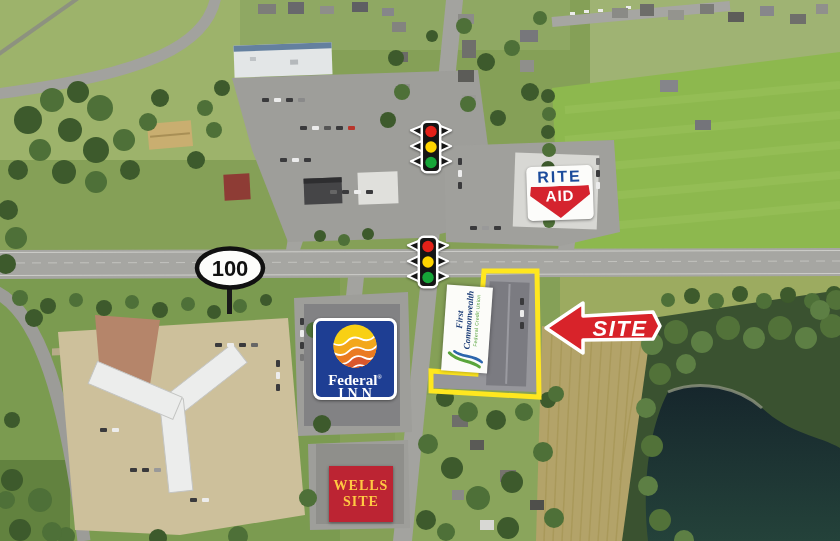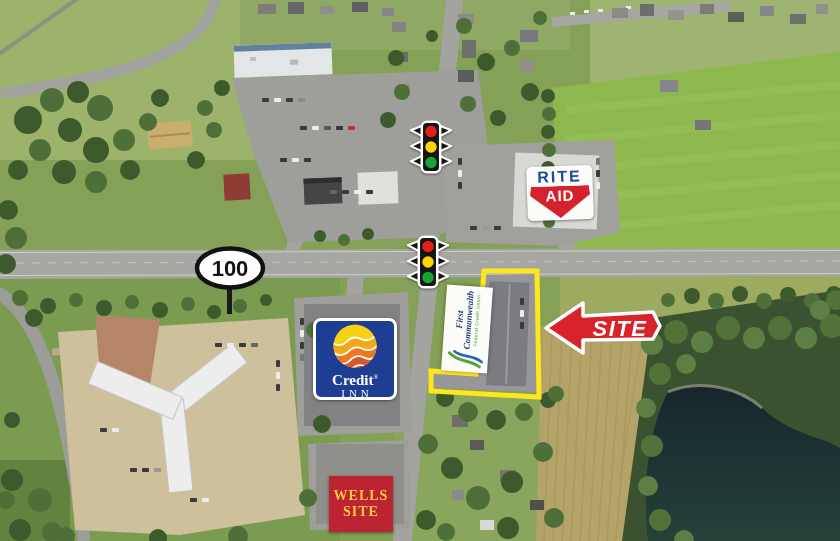--- a/index.html
+++ b/index.html
@@ -22,34 +22,34 @@
     text-align:center;line-height:20px;letter-spacing:1px;
     clip-path:polygon(2% 0,98% 0,100% 28%,50% 100%,0 28%);}
 
   
   #comfort-inn{left:313px;top:318px;width:84px;height:82px;background:var(--comfort-blue,#1e3e93);
     border:3px solid #fff;border-radius:8px;box-sizing:border-box;
     box-shadow:0 1px 3px rgba(0,0,0,.45);text-align:center;}
   .ci-name{font-family:"Liberation Serif","DejaVu Serif",serif;font-weight:bold;color:#fff;
     font-size:15px;line-height:15px;margin-top:1px;}
   .ci-reg{font-size:6px;vertical-align:super;}
-  .ci-inn{font-family:"Liberation Serif","DejaVu Serif",serif;font-weight:normal;color:#fff;
-    font-size:11px;letter-spacing:4px;line-height:11px;margin-left:4px;}
+  .ci-inn{font-family:"Liberation Serif","DejaVu Serif",serif;font-weight:bold;color:#fff;
+    font-size:14px;letter-spacing:4px;line-height:11px;margin-left:4px;}
 
   
   #first-commonwealth{left:424px;top:306px;width:86px;height:46px;background:#fcfcf9;
     transform:rotate(-86deg);box-shadow:0 0 4px rgba(0,0,0,.4);
     display:flex;align-items:center;padding:2px 3px;box-sizing:border-box;}
   .fc-text{flex:1;text-align:center;}
   .fc-l1,.fc-l2{font-family:"Liberation Serif","DejaVu Serif",serif;font-style:italic;font-weight:bold;
     color:var(--fc-blue,#1d3e78);font-size:9px;line-height:9px;}
   .fc-tag{color:var(--fc-green,#55a33b);font-size:5px;line-height:7px;letter-spacing:.3px;}
 
   
-  #wells-fargo{left:329px;top:476px;width:64px;height:56px;background:var(--wellsfargo-red,#bc2433);
+  #wells-fargo{left:329px;top:466px;width:64px;height:56px;background:var(--wellsfargo-red,#bc2433);
     display:flex;flex-direction:column;justify-content:center;box-shadow:0 1px 3px rgba(0,0,0,.45);}
   .wf-line{color:var(--wellsfargo-yellow,#ffc943);font-family:"Liberation Serif","DejaVu Serif",serif;
     font-weight:bold;font-size:14px;line-height:16px;text-align:center;letter-spacing:1px;}
 
   
   #site-arrow{left:542px;top:297px;}
   #route-shield{left:194px;top:246px;}
   #boundary{left:0;top:0;width:840px;height:541px;pointer-events:none;}
 </style>
 </head>
@@ -404,21 +404,21 @@
         <path d="M-6,36 q7,-5 14,0 t14,0 t14,0 t14,0 t14,0 L70,60 L-6,60 Z" fill="#d9572c"></path>
         <path d="M-6,45 q7,-5 14,0 t14,0 t14,0 t14,0 t14,0 L70,60 L-6,60 Z" fill="#c2452f"></path>
         <g fill="none" stroke="#ffffff" stroke-width="1.8">
           <path d="M-6,17 q7,-5 14,0 t14,0 t14,0 t14,0 t14,0"></path>
           <path d="M-6,27 q7,-5 14,0 t14,0 t14,0 t14,0 t14,0"></path>
           <path d="M-6,36 q7,-5 14,0 t14,0 t14,0 t14,0 t14,0"></path>
           <path d="M-6,45 q7,-5 14,0 t14,0 t14,0 t14,0 t14,0"></path>
         </g>
       </g>
     </svg>
-    <div class="ci-name"><span>Credit</span><span class="ci-reg">®</span></div>
+    <div class="ci-name"><span>Federal</span><span class="ci-reg">®</span></div>
     <div class="ci-inn">INN</div>
   </div>
 
   <div id="first-commonwealth" class="ovl">
     <svg width="18" height="38" viewBox="0 0 18 38">
       <path d="M3,34 C10,24 6,12 15,3" fill="none" stroke="#5aa53c" stroke-width="3" stroke-linecap="round"></path>
       <path d="M8,36 C15,27 11,16 17,8" fill="none" stroke="#2c66ad" stroke-width="2.6" stroke-linecap="round"></path>
     </svg>
     <div class="fc-text">
       <div class="fc-l1">First</div>

